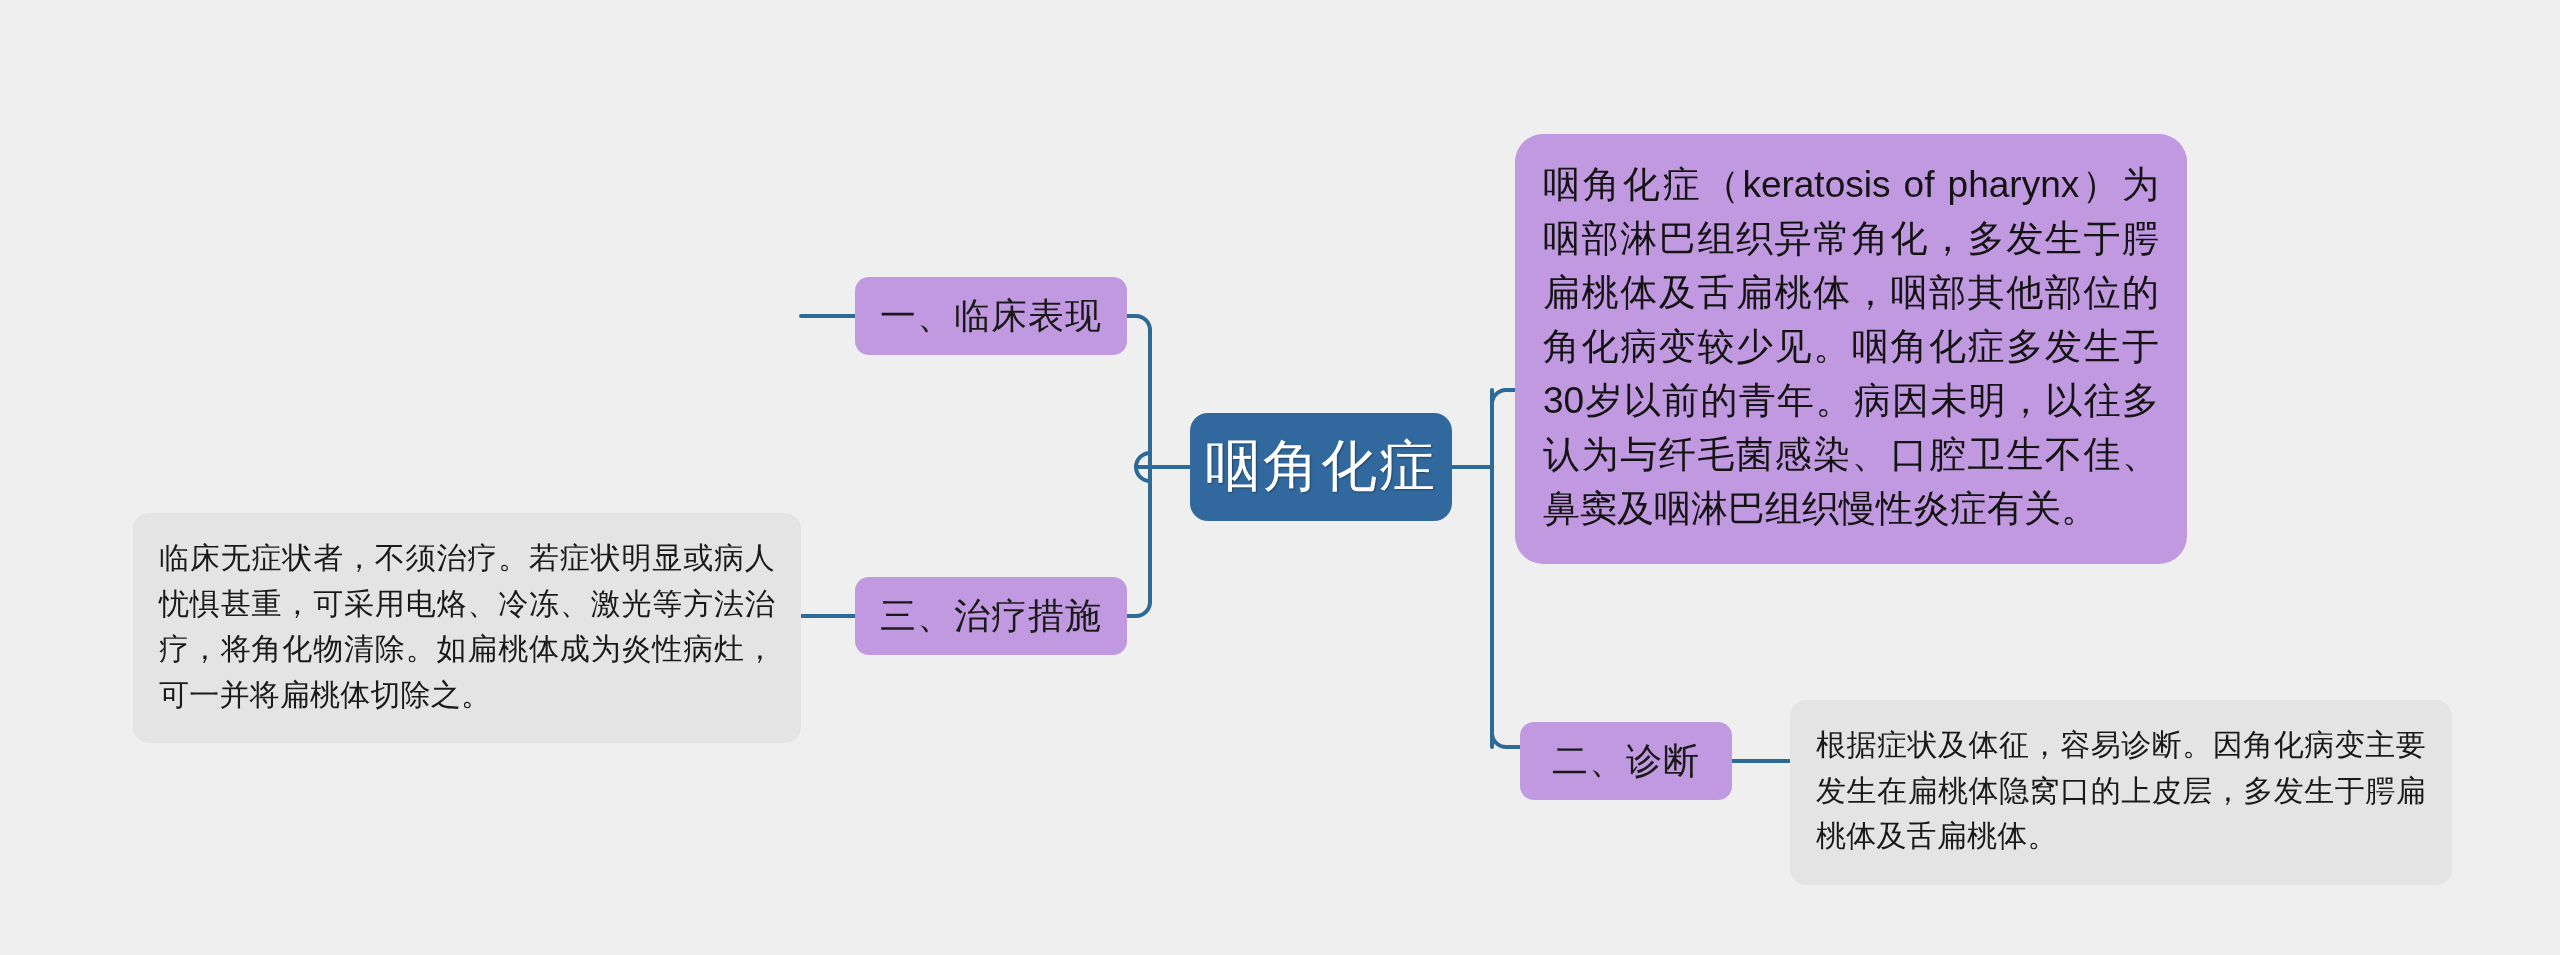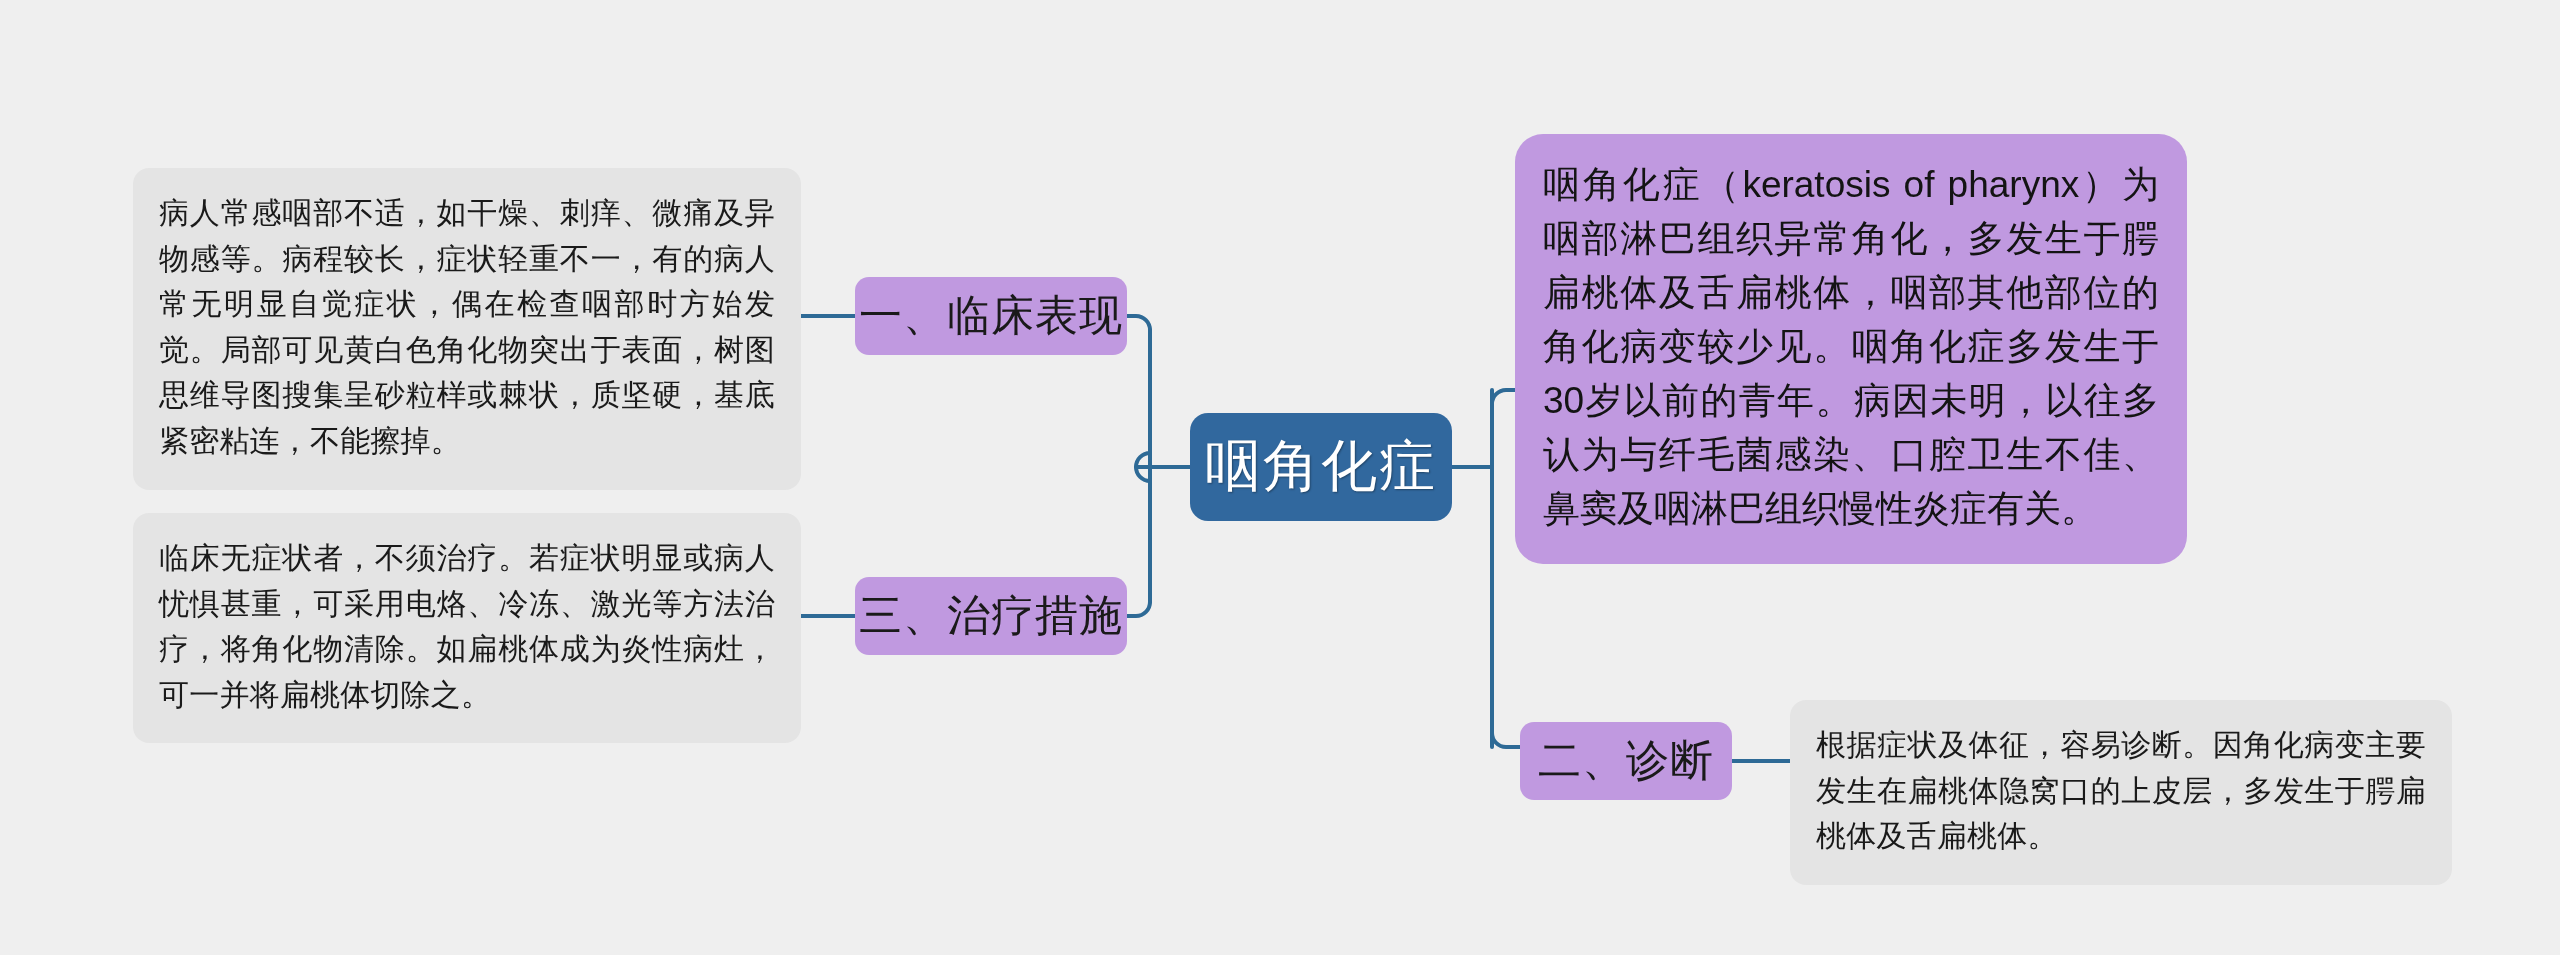--- a/index.html
+++ b/index.html
@@ -40,21 +40,21 @@
     letter-spacing: 0.2px;
     padding: 22px 26px 26px 26px;
     text-align: justify;
     text-justify: inter-character;
   }
   
   .branch-node {
     background: #c099e0;
     border-radius: 14px;
     color: #1a1a1a;
-    font-size: 43px;
+    font-size: 36px;
     line-height: 1.2;
     display: flex;
     align-items: center;
     justify-content: center;
     text-align: center;
     letter-spacing: 1px;
   }
   
   .purple-box {
     background: #c099e0;
@@ -116,21 +116,20 @@
       <path d="M 1492 467 L 1492 733 A 14 14 0 0 0 1506 747 L 1520 747"></path>
 
       <path d="M 855 316 L 801 316"></path>
 
       <path d="M 855 616 L 801 616"></path>
 
       <path d="M 1732 761 L 1790 761"></path>
     </g>
   </svg>
 
-  <div class="node detail-box" id="detail-clinical">病人常感咽部不适，如干燥、刺痒、微痛及异物感等。病程较长，症状轻重不一，有的病人常无明显自觉症状，偶在检查咽部时方始发觉。局部可见黄白色角化物突出于表面，树图思维导图搜集呈砂粒样或棘状，质坚硬，基底紧密粘连，不能擦掉。</div>
 
   <div class="node detail-box" id="detail-treatment">临床无症状者，不须治疗。若症状明显或病人忧惧甚重，可采用电烙、冷冻、激光等方法治疗，将角化物清除。如扁桃体成为炎性病灶，可一并将扁桃体切除之。</div>
 
   <div class="node branch-node" id="branch-clinical">
     <span>一、临床表现</span>
   </div>
 
   <div class="node branch-node" id="branch-diagnosis">
     <span>二、诊断</span>
   </div>

